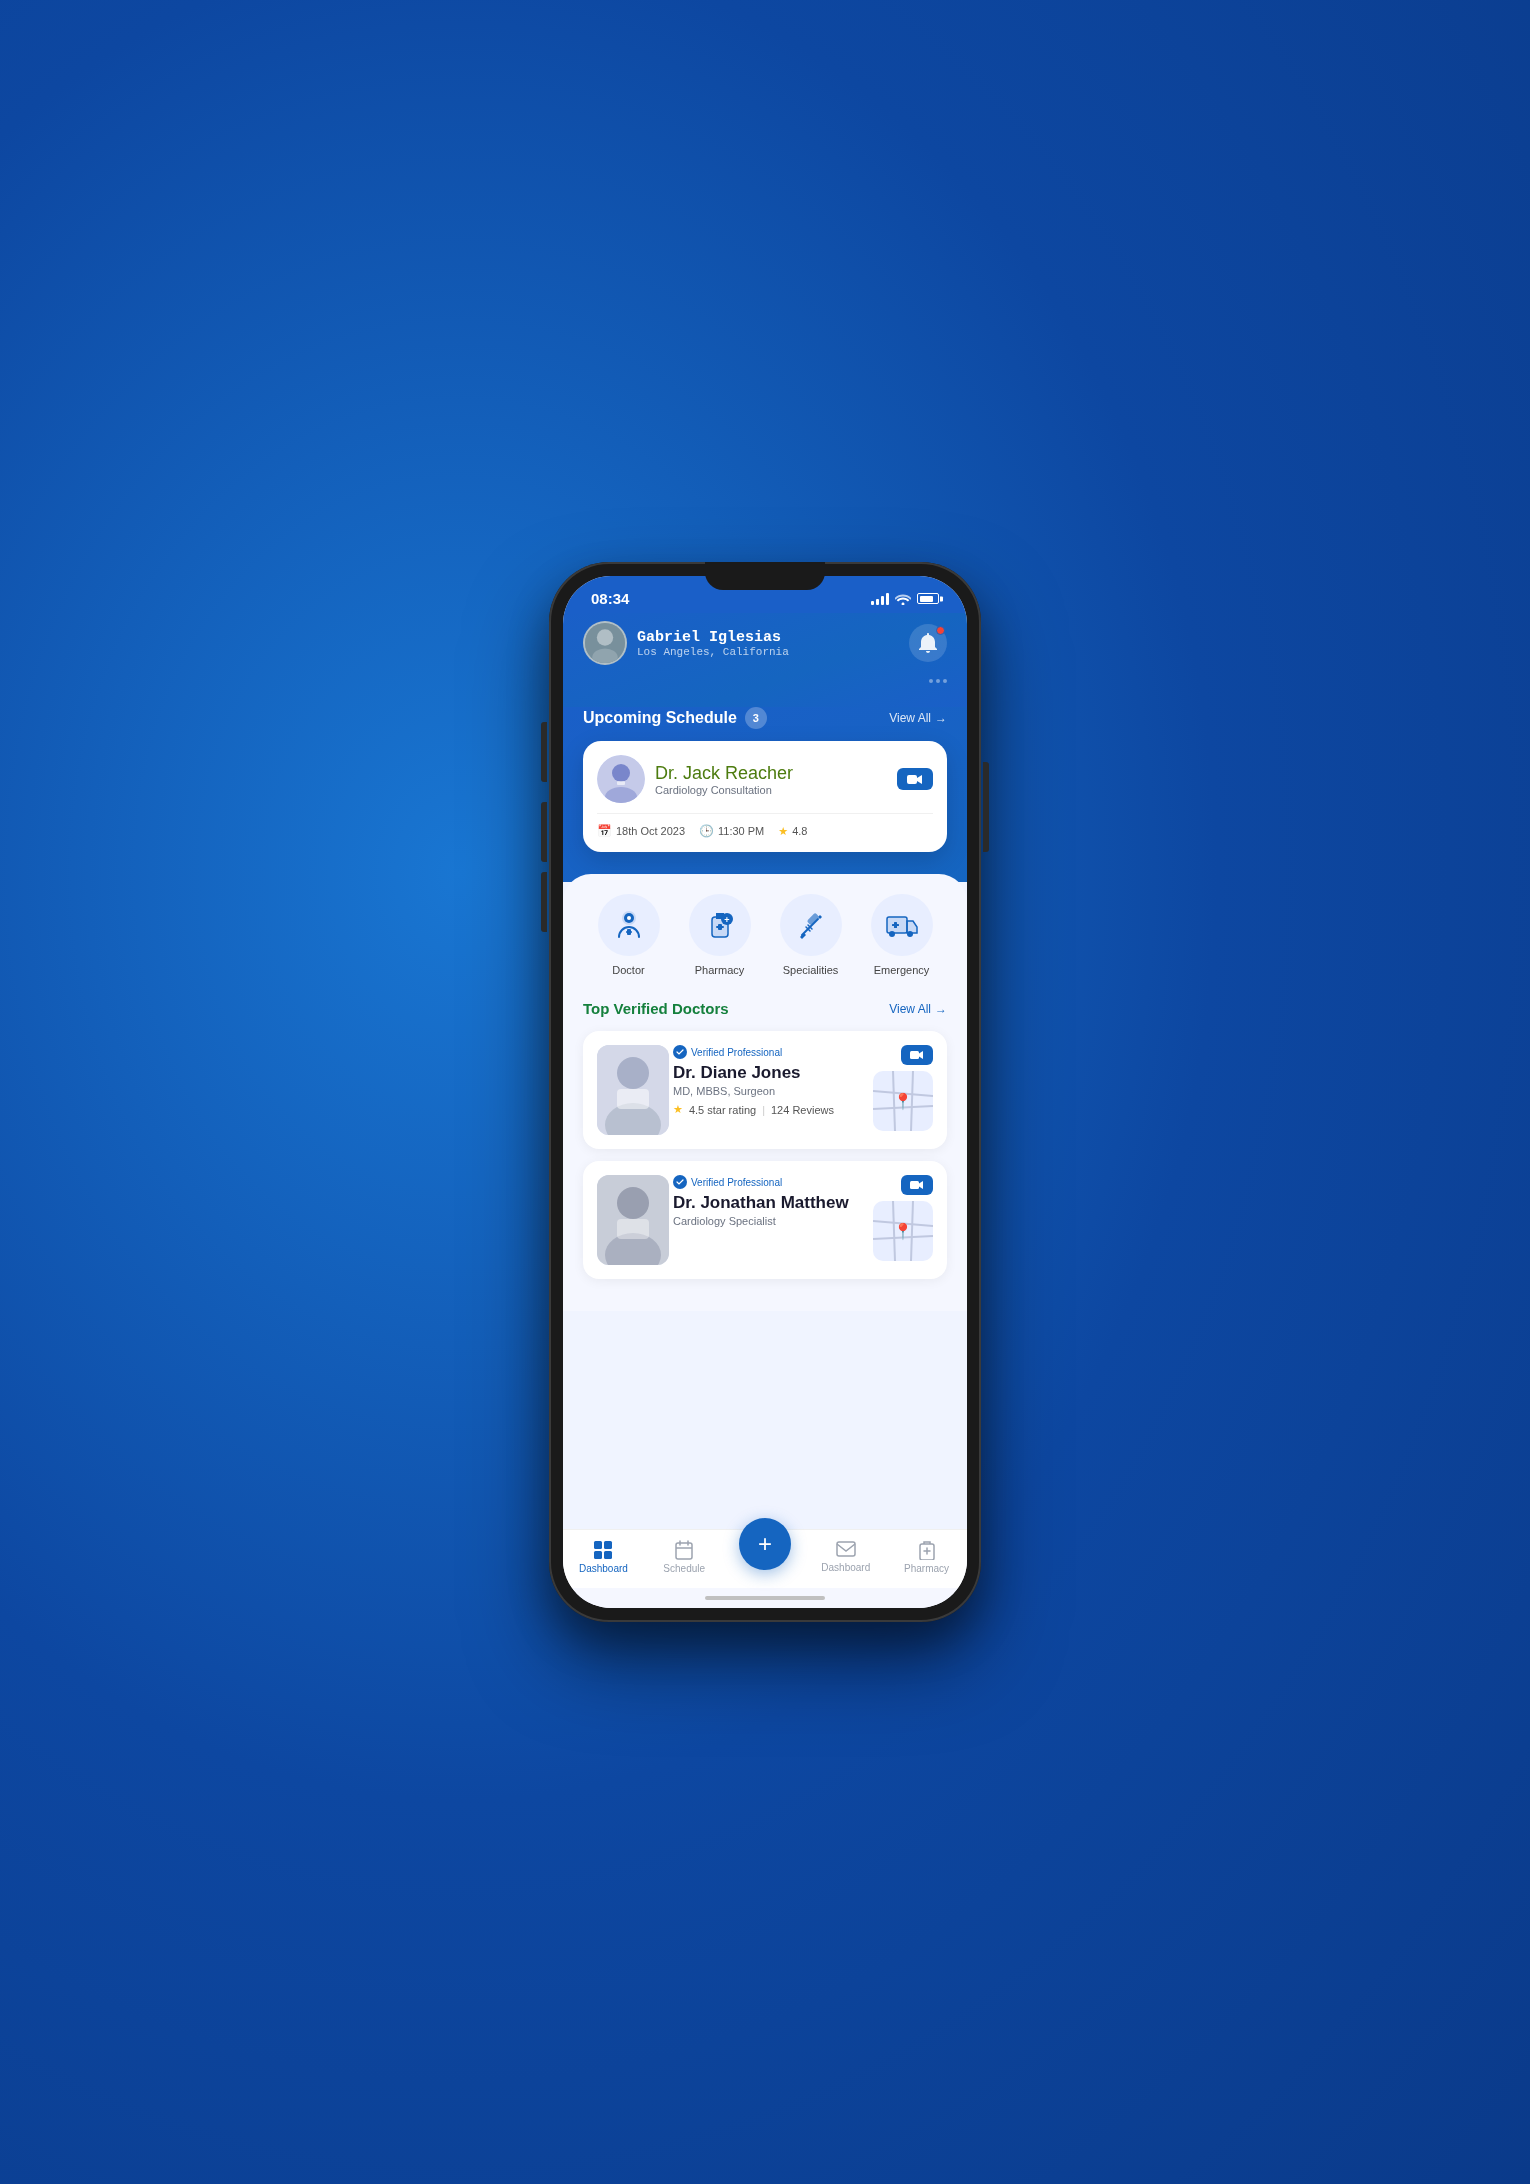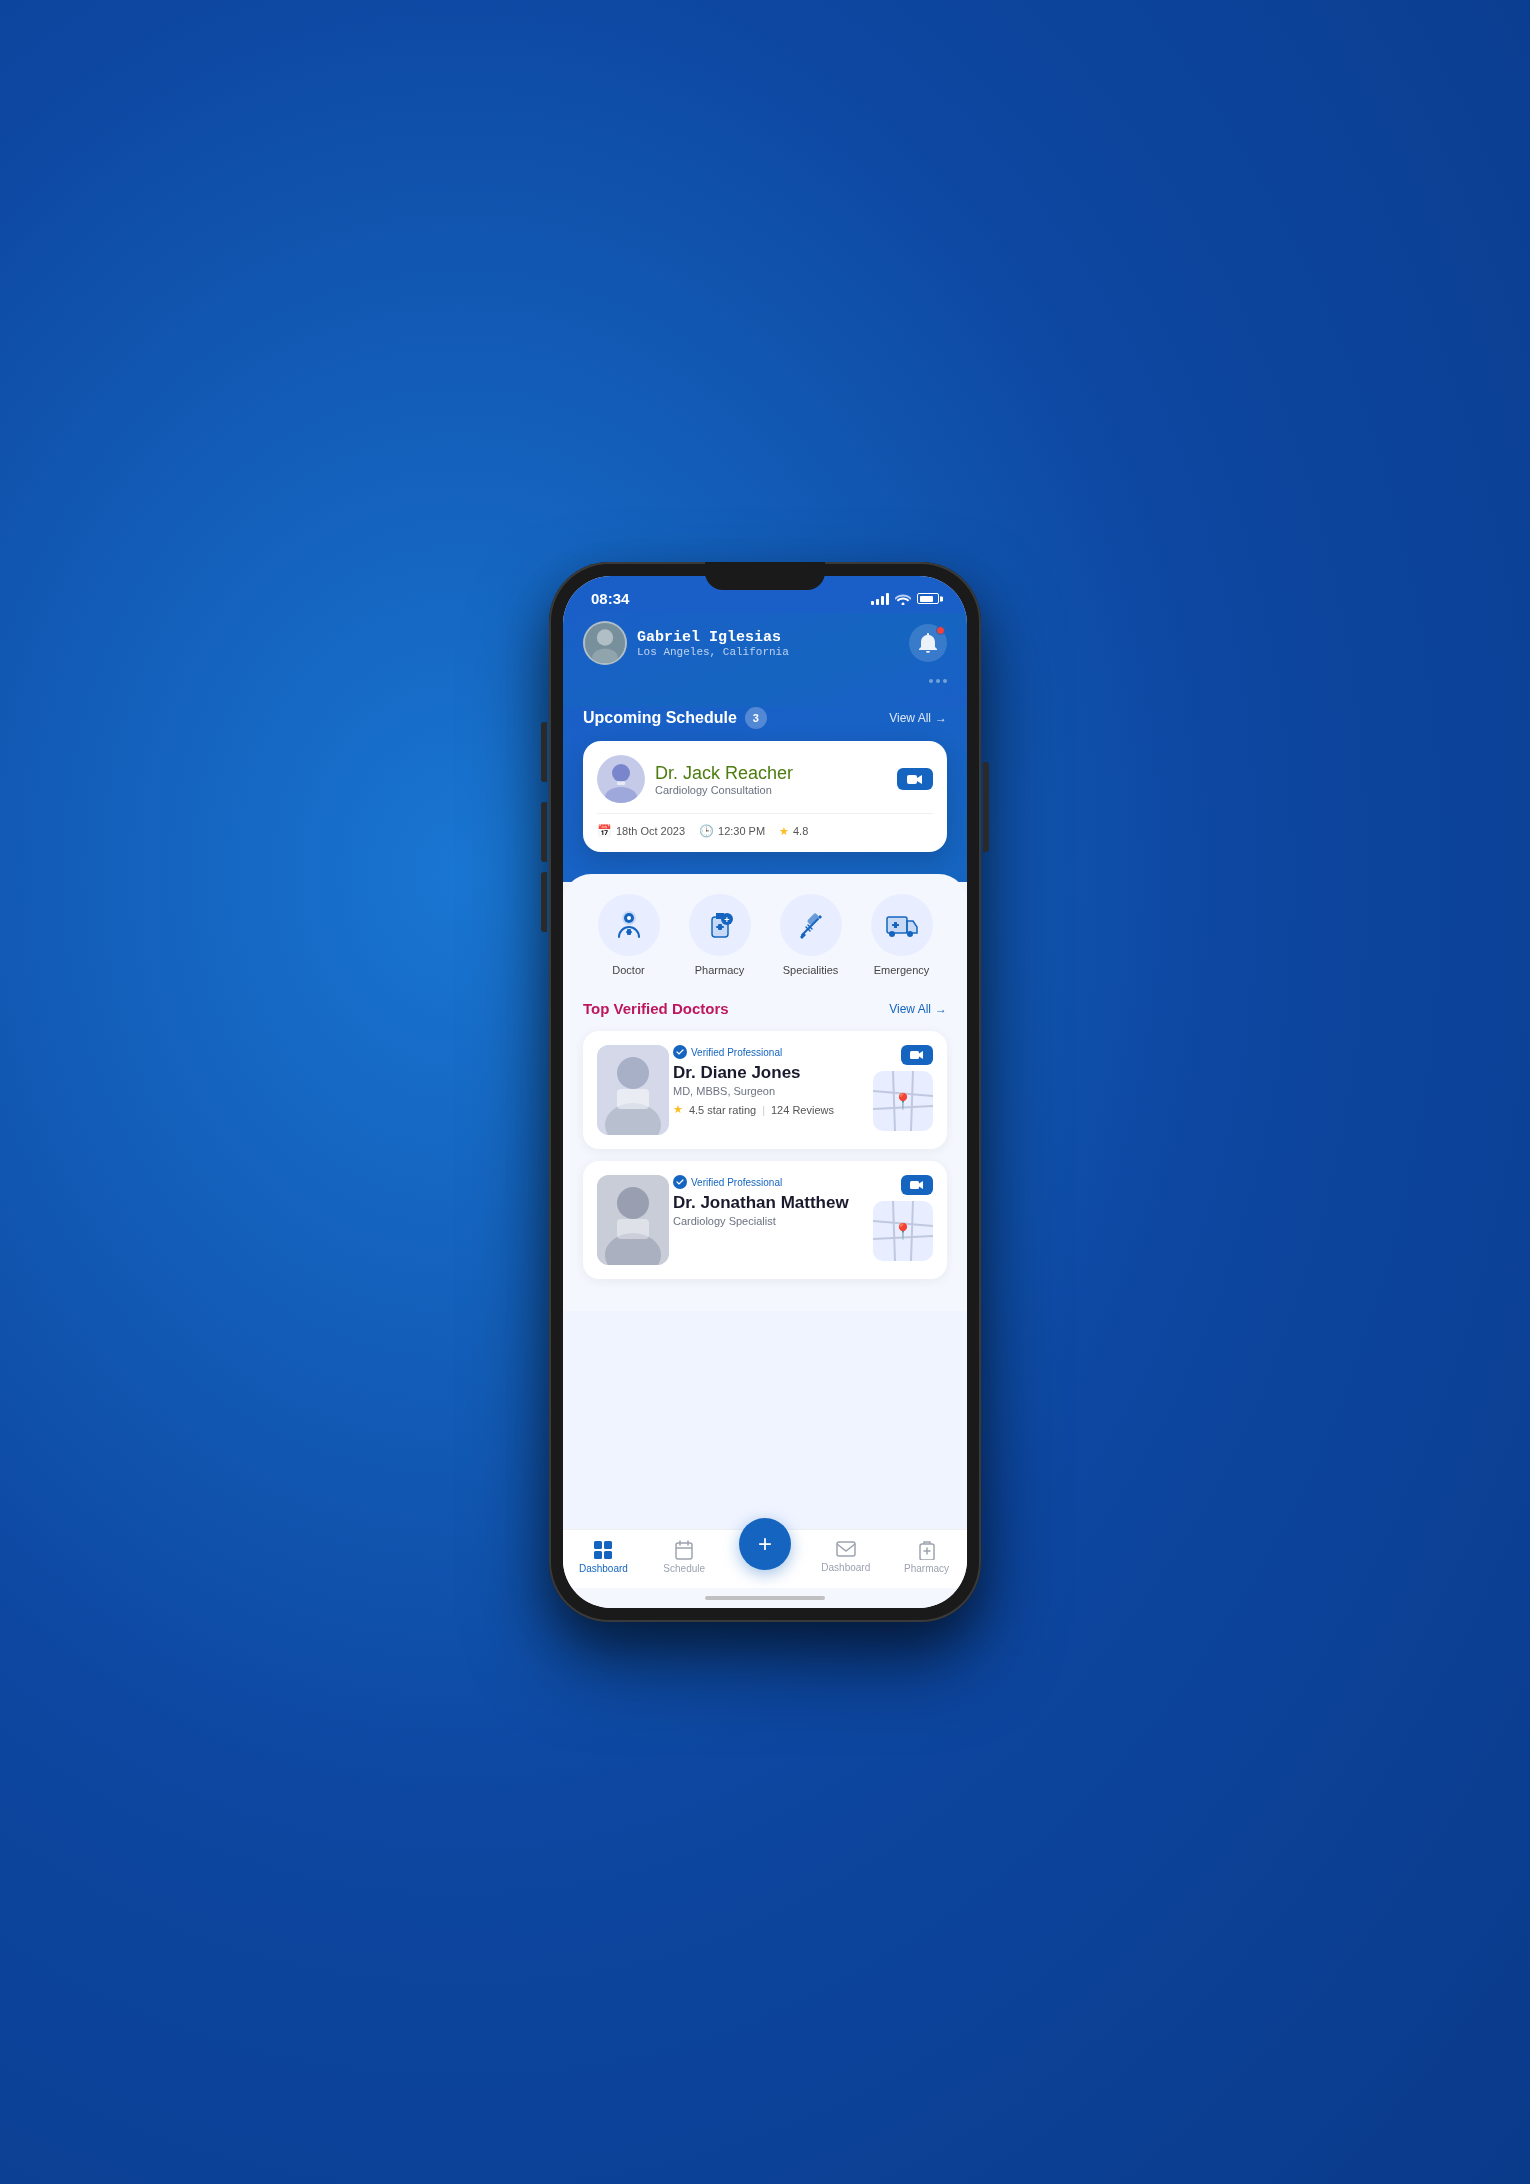--- a/index.html
+++ b/index.html
@@ -443,21 +443,21 @@
     
     .doctors-section {
       padding: 0 0 20px;
     }
 
     .doctors-section .section-header {
       margin-bottom: 14px;
     }
 
     .doctors-section .section-title h2 {
-      color: #be185d;
+      color: #15803d;
       font-size: 15px;
     }
 
     .doctors-section .view-all {
       color: #1565c0;
     }
 
     .doctor-card {
       background: white;
       border-radius: 16px;
@@ -720,21 +720,21 @@
                 </svg>
               </div>
             </div>
             <div class="card-details">
               <div class="detail-item">
                 <span class="detail-icon">📅</span>
                 <span>18th Oct 2023</span>
               </div>
               <div class="detail-item">
                 <span class="detail-icon">🕒</span>
-                <span>12:30 PM</span>
+                <span>11:30 PM</span>
               </div>
               <div class="detail-item">
                 <span class="star-icon">★</span>
                 <span>4.8</span>
               </div>
             </div>
           </div>
         </div>
 
         <div class="body-section">

